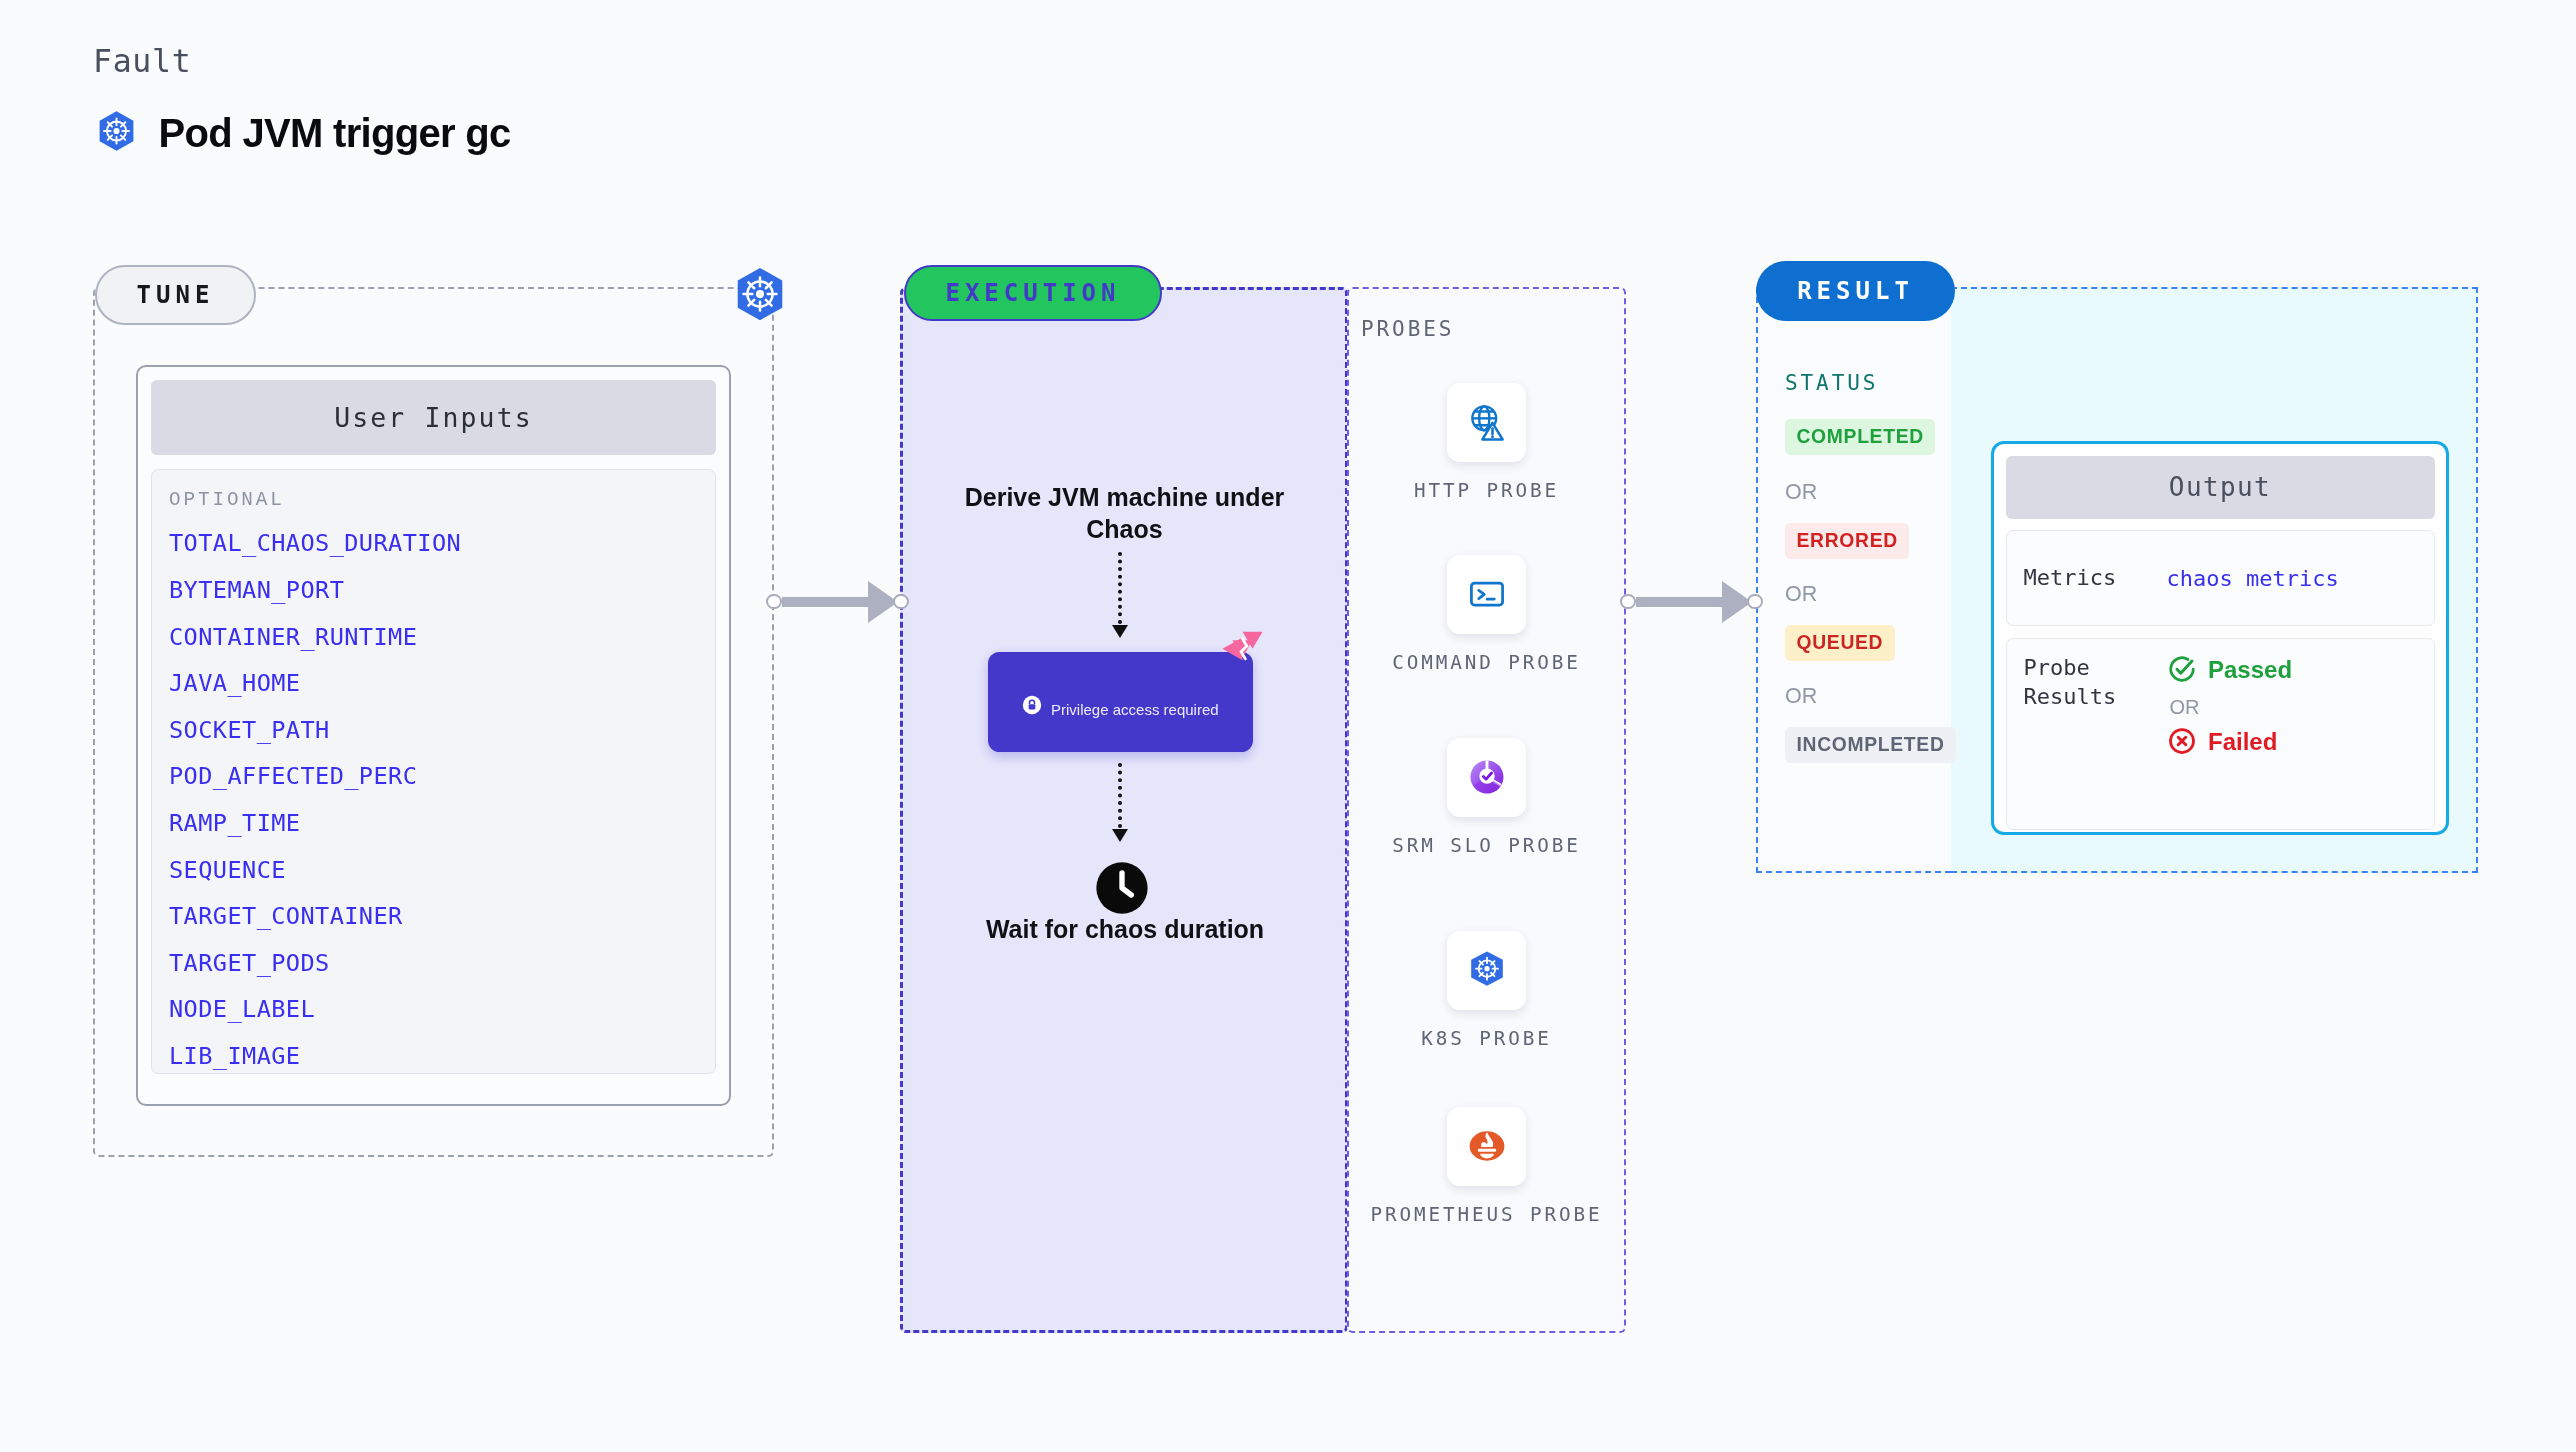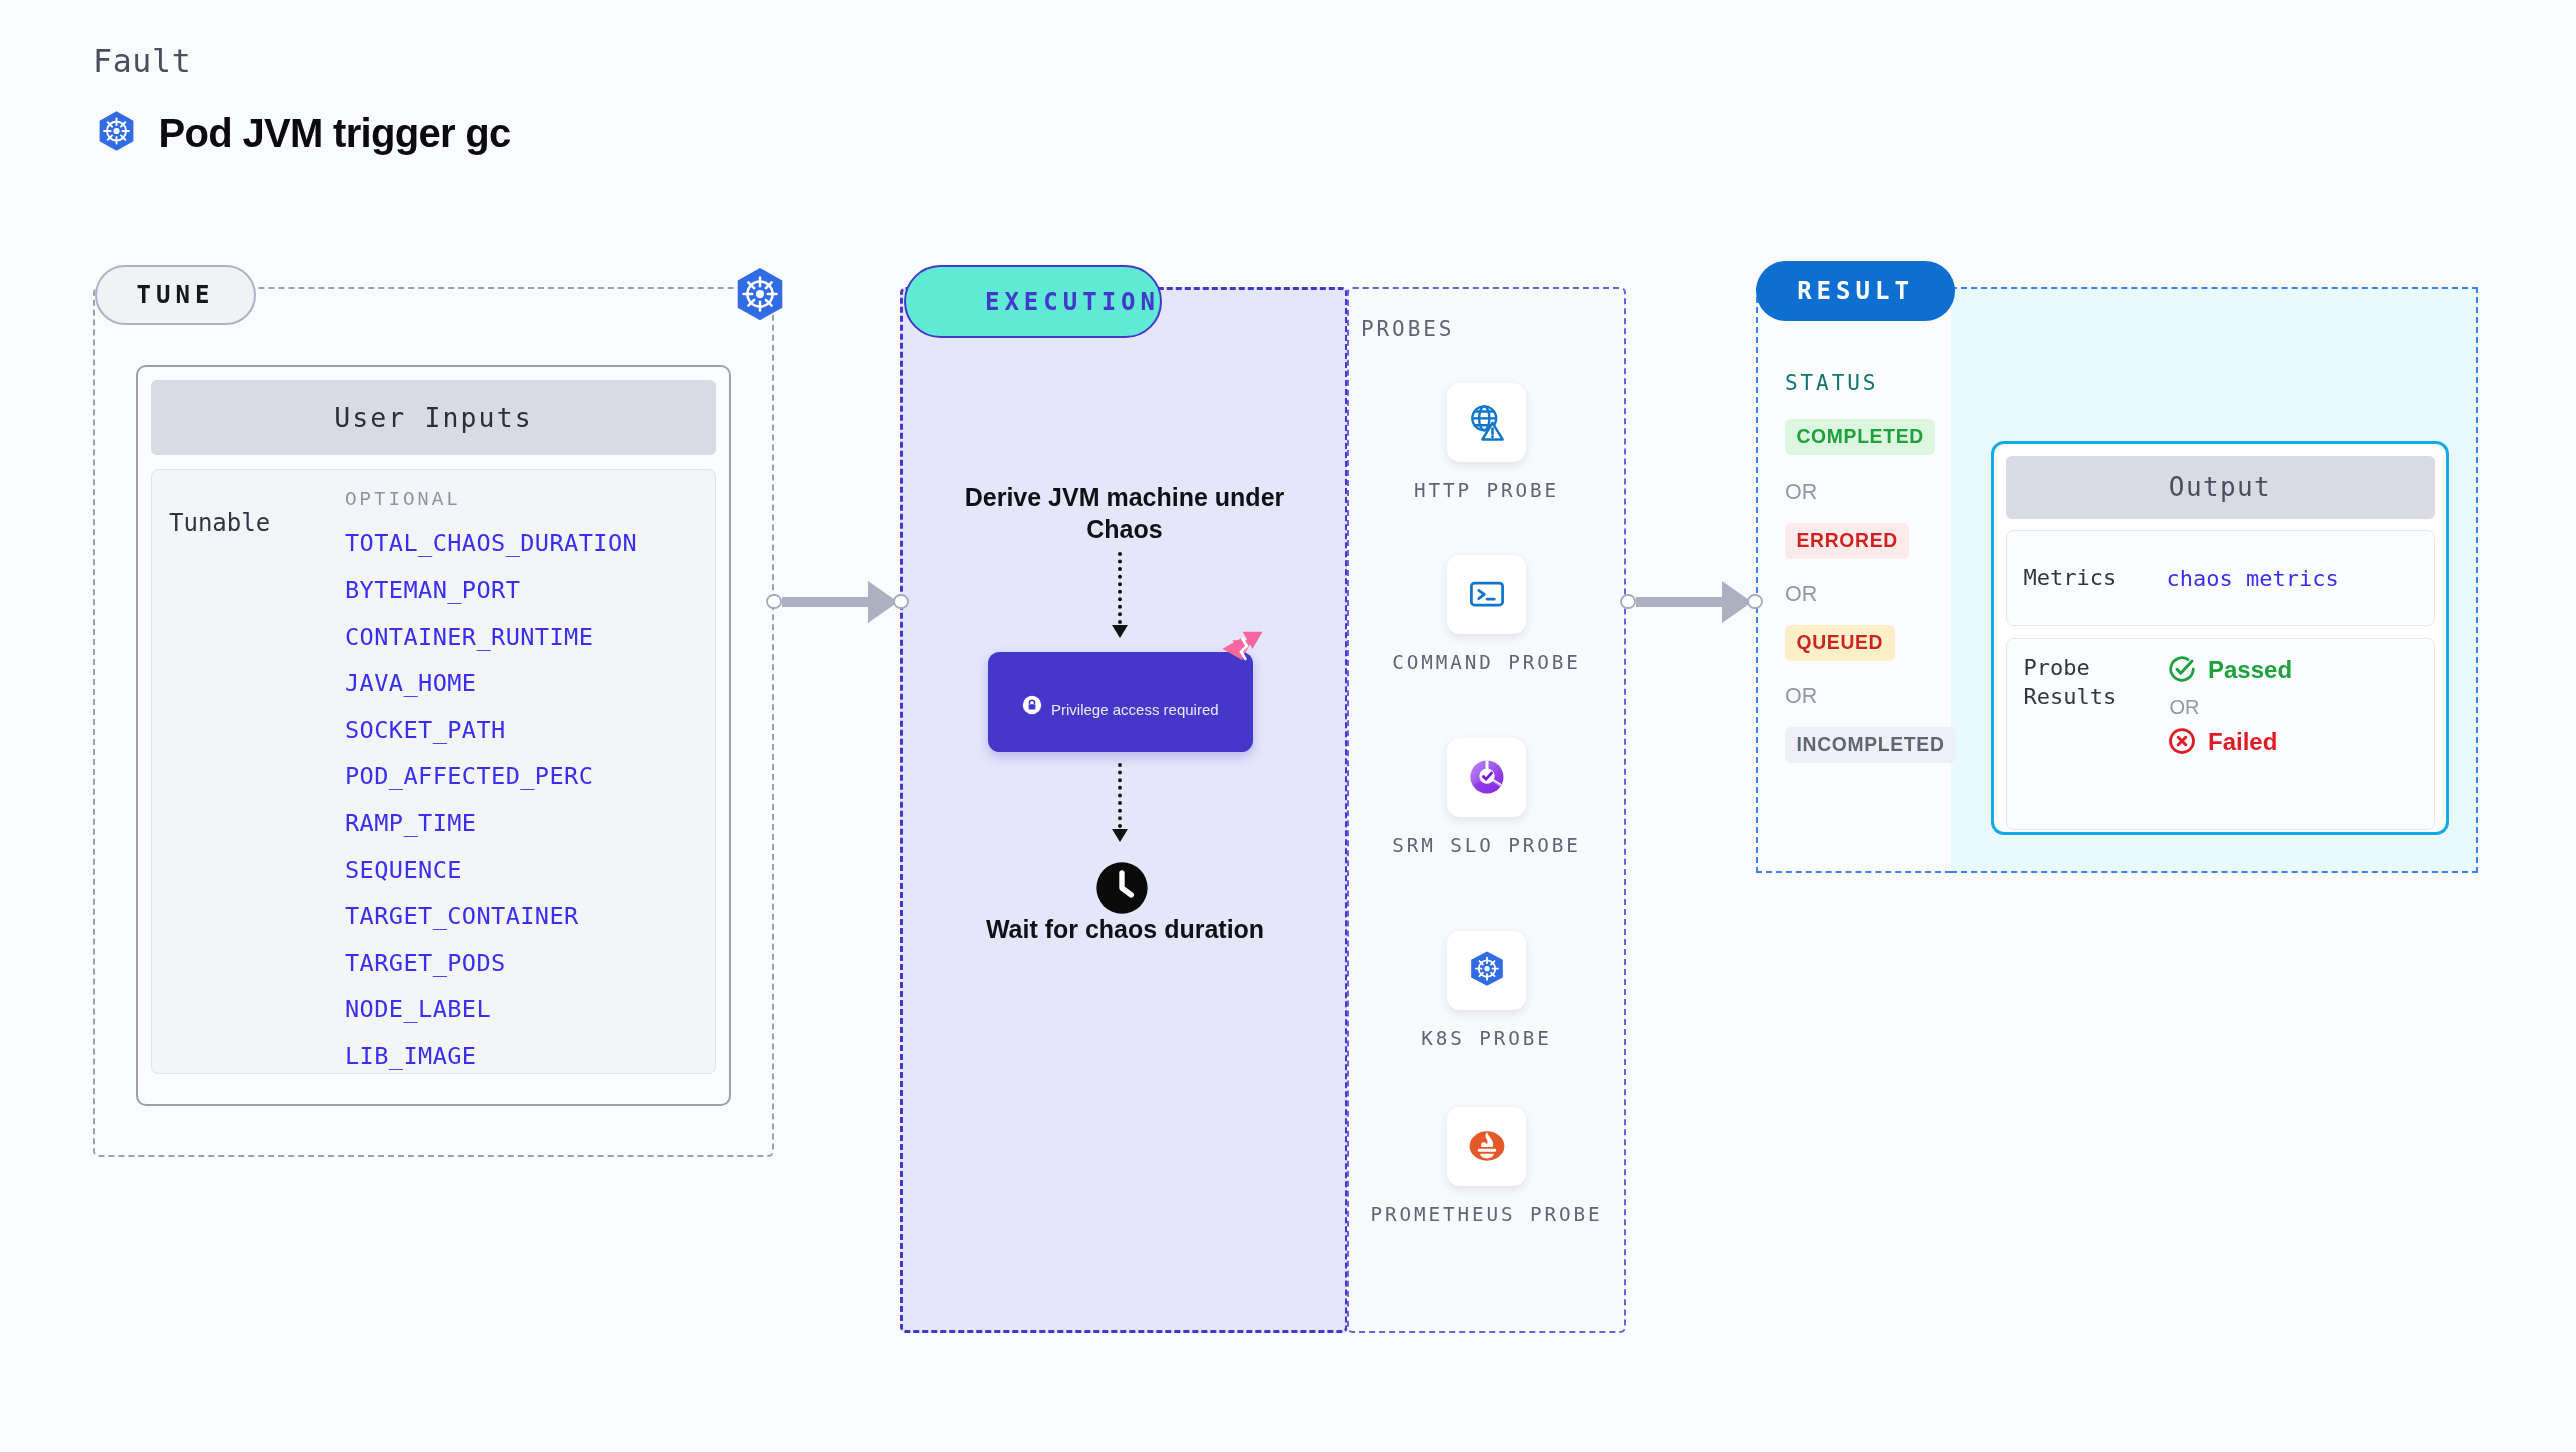--- a/index.html
+++ b/index.html
@@ -54,22 +54,22 @@
   .conn .dot{width:15.8px;height:15.8px;border-radius:50%;background:#fff;
     border:2.9px solid #a8abbb;box-sizing:border-box;flex:none;}
   .conn .bar{height:10px;background:#adb0c0;flex:1;}
   .conn .tip{width:0;height:0;border-top:21.5px solid transparent;
     border-bottom:21.5px solid transparent;border-left:30px solid #adb0c0;flex:none;
     margin-left:-1.4px;margin-right:-4.3px;}
 
   
   #exec-panel{position:absolute;left:900px;top:287px;width:448px;height:1046px;
     background:#e6e6fb;border:3.6px dashed #4338ca;border-radius:5.7px;box-sizing:border-box;}
-  #exec-pill{left:904px;top:265px;width:258px;height:73px;
-    background:#5eead4;border:2.9px solid #4338ca;justify-content:flex-end;}
+  #exec-pill{left:904px;top:265px;width:258px;height:56px;
+    background:#22c55e;border:2.9px solid #4338ca;}
   #exec-pill span{color:#4338ca;}
 
   #derive-text{position:absolute;left:924px;top:481px;width:401px;text-align:center;
     font-size:25px;font-weight:bold;color:#101114;line-height:1.28;}
   .dot-arrow{position:absolute;width:8.6px;display:flex;flex-direction:column;align-items:center;}
   .dot-arrow .line{width:0;border-left:4.3px dotted #111;flex:1;}
   .dot-arrow .head{width:0;height:0;border-left:8.6px solid transparent;
     border-right:8.6px solid transparent;border-top:13px solid #111;margin-top:1.4px;}
 
   #gc-card{position:absolute;left:988px;top:652px;width:265px;height:100px;
@@ -176,21 +176,20 @@
         <line x1="26" y1="36" x2="20" y2="42"></line>
     </g>
   </svg>
 </div>
 
 <div id="userinputs-card">
   <div id="userinputs-head">
     <span class="mono">User Inputs</span>
   </div>
   <div id="tunable-box">
-    <div id="tunable-label" class="mono">Tunable</div>
     <div id="params-col">
       <div id="optional-label">OPTIONAL</div>
       <div class="param mono">TOTAL_CHAOS_DURATION</div>
       <div class="param mono">BYTEMAN_PORT</div>
       <div class="param mono">CONTAINER_RUNTIME</div>
       <div class="param mono">JAVA_HOME</div>
       <div class="param mono">SOCKET_PATH</div>
       <div class="param mono">POD_AFFECTED_PERC</div>
       <div class="param mono">RAMP_TIME</div>
       <div class="param mono">SEQUENCE</div>

